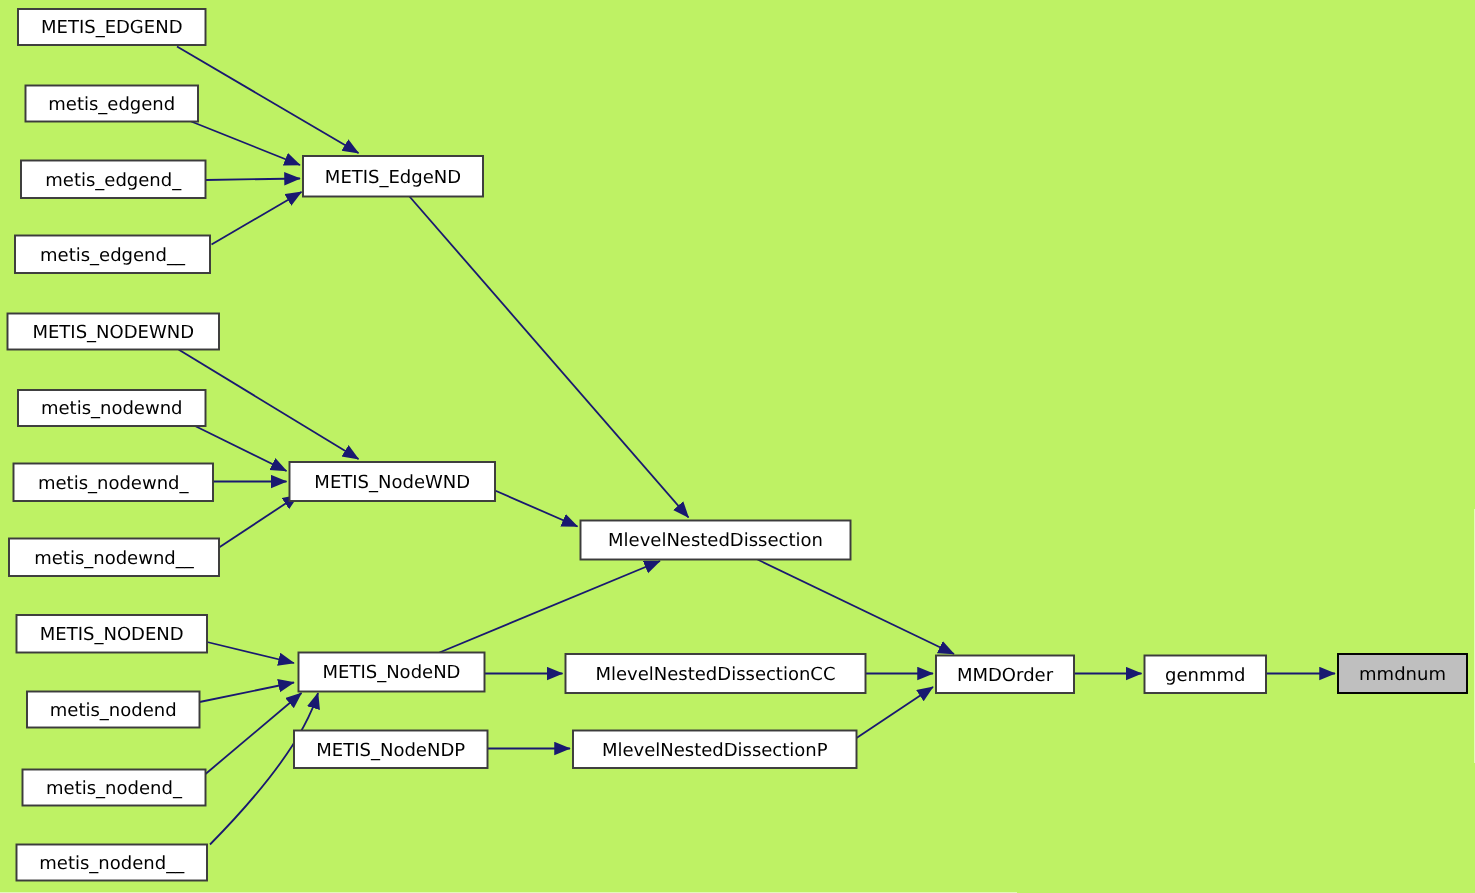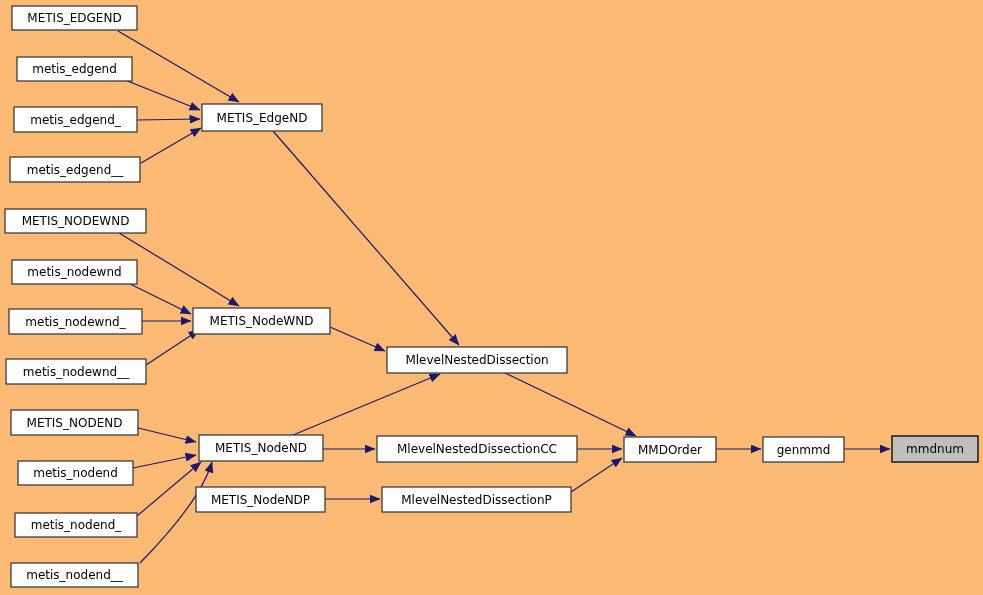--- a/index.html
+++ b/index.html
@@ -5,21 +5,21 @@
   html, body {
     margin: 0;
     padding: 0;
     background: #ffffff;
     font-family: "DejaVu Sans", "Liberation Sans", sans-serif;
   }
   .canvas {
     position: relative;
     width: 983px;
     height: 595px;
-    background: #fdba74;
+    background: #bef264;
     overflow: hidden;
   }
   .canvas svg {
     position: absolute;
     left: 0;
     top: 0;
     display: block;
   }
   .node-label {
     font-family: "DejaVu Sans", "Liberation Sans", sans-serif;

